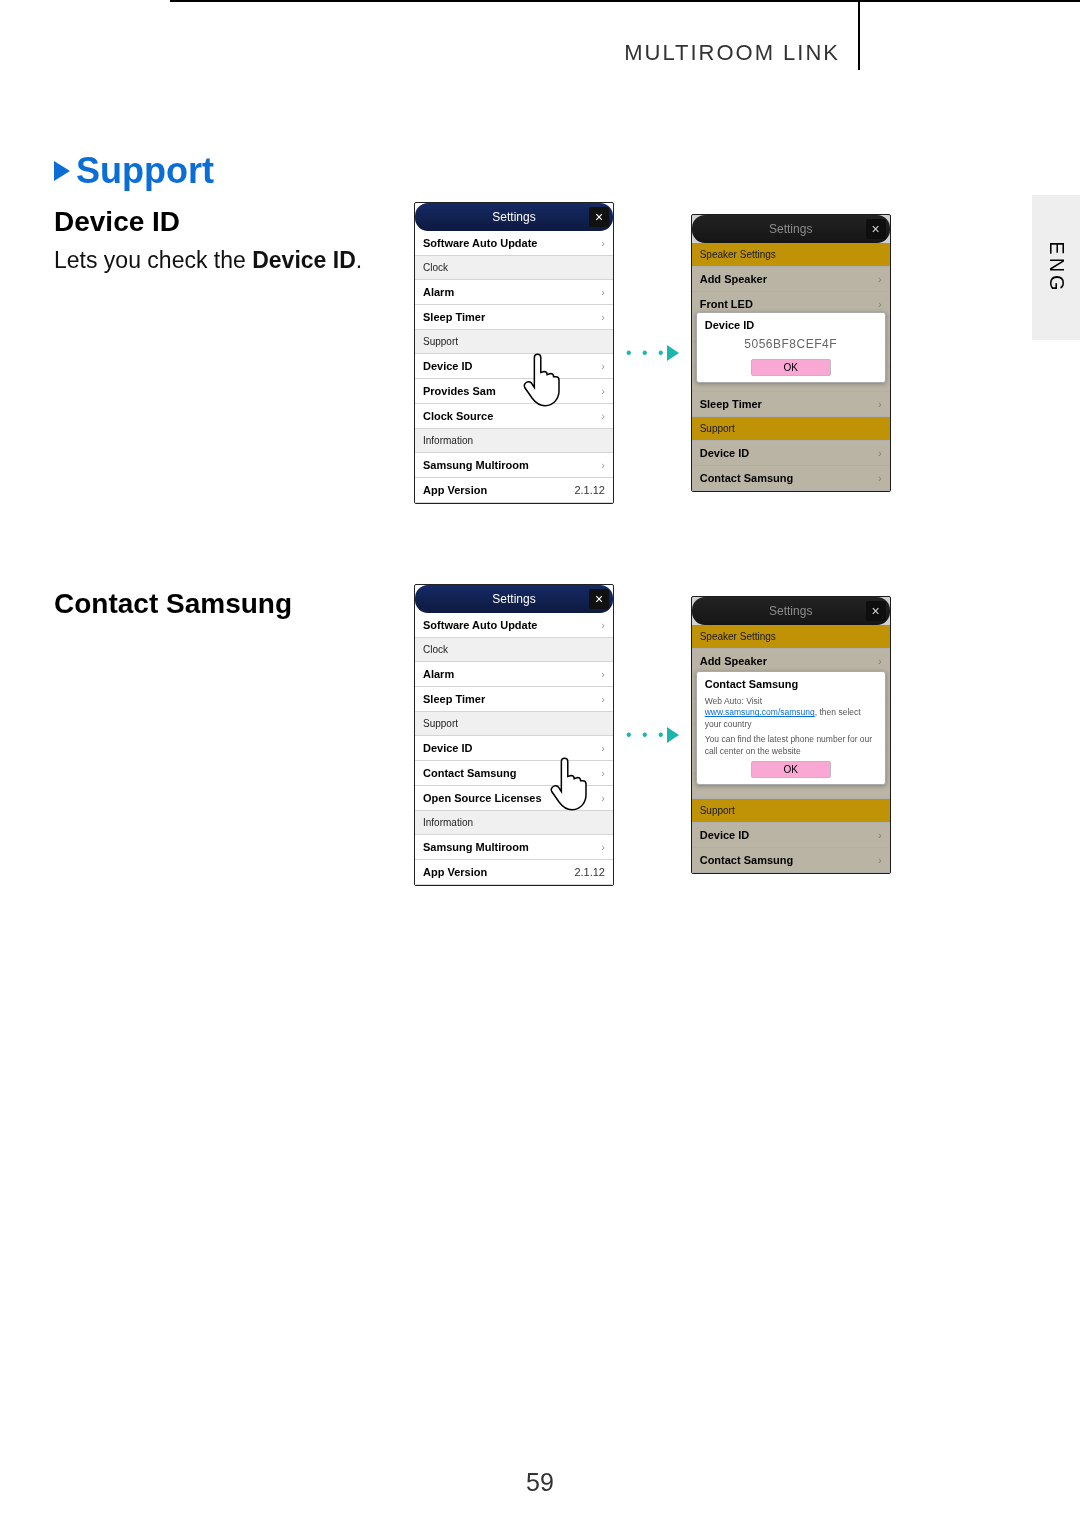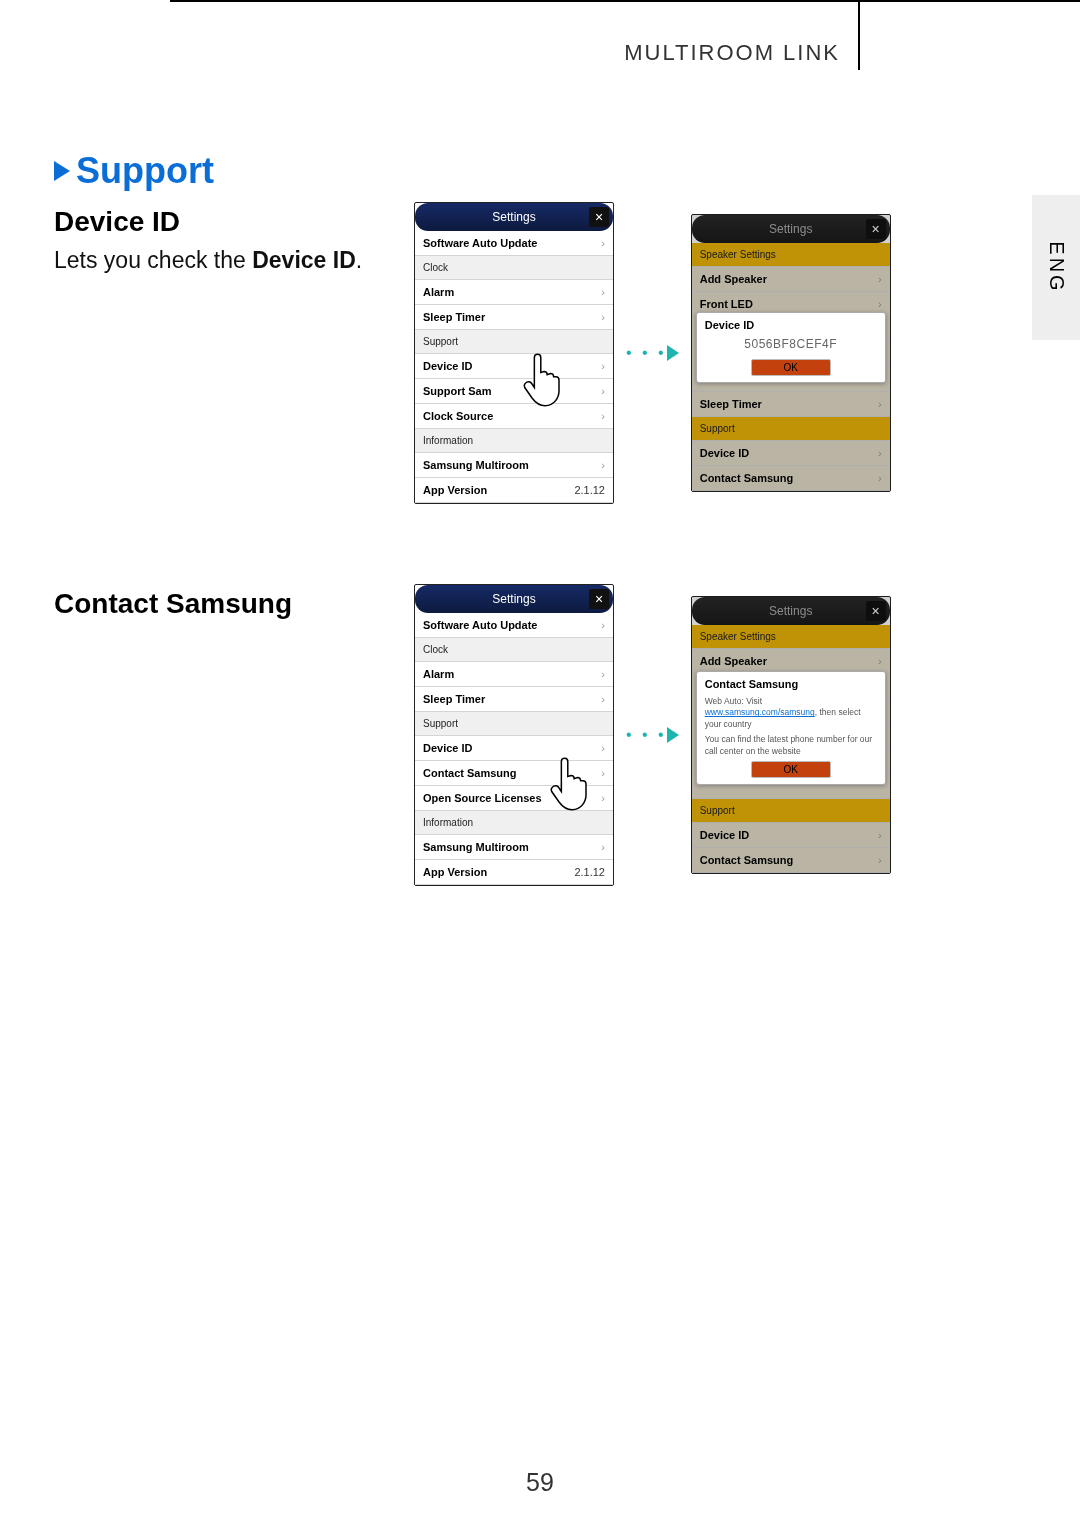--- a/index.html
+++ b/index.html
@@ -41,21 +41,21 @@
   .tri { width:0; height:0; border-left:12px solid #1db6ae; border-top:8px solid transparent; border-bottom:8px solid transparent; }
 
   .hand { position:absolute; width:44px; height:60px; pointer-events:none; }
   .hand svg { width:100%; height:100%; }
 
   .overlay-box { position:absolute; left:5px; right:5px; background:#fff; border:1px solid #aaa; border-radius:3px; padding:6px 8px; box-shadow:0 1px 4px rgba(0,0,0,0.3); }
   .overlay-box .ob-title { font-size:11px; font-weight:bold; margin-bottom:6px; color:#000; }
   .overlay-box .ob-id { font-size:12px; color:#666; text-align:center; margin:4px 0 8px; letter-spacing:0.5px; }
   .overlay-box .ob-text { font-size:8.5px; color:#555; line-height:1.35; margin:4px 0; }
   .overlay-box .ob-link { color:#0a6ed6; text-decoration:underline; }
-  .ob-ok { width:80px; margin:0 auto; text-align:center; font-size:10px; background:#c2410c; border:1px solid #bbb; border-radius:2px; padding:2px 0; }
+  .ob-ok { width:80px; margin:0 auto; text-align:center; font-size:10px; background:#f9a8d4; border:1px solid #bbb; border-radius:2px; padding:2px 0; }
 
   .phone-wrap { position:relative; }
 </style>
 </head>
 <body>
 
 <div class="page">
   <div class="header-line"></div>
   <div class="vdiv"></div>
   <div class="header-title">MULTIROOM LINK</div>
@@ -98,21 +98,21 @@
                 <span class="chev">›</span>
               </div>
             <div class="row cat">
                 <span>Support</span>
               </div>
             <div class="row">
                 <span>Device ID</span>
                 <span class="chev">›</span>
               </div>
             <div class="row">
-                <span>Support Sam</span>
+                <span>Provides Sam</span>
                 <span class="chev">›</span>
               </div>
             <div class="row">
                 <span>Clock Source</span>
                 <span class="chev">›</span>
               </div>
             <div class="row cat">
                 <span>Information</span>
               </div>
             <div class="row">

